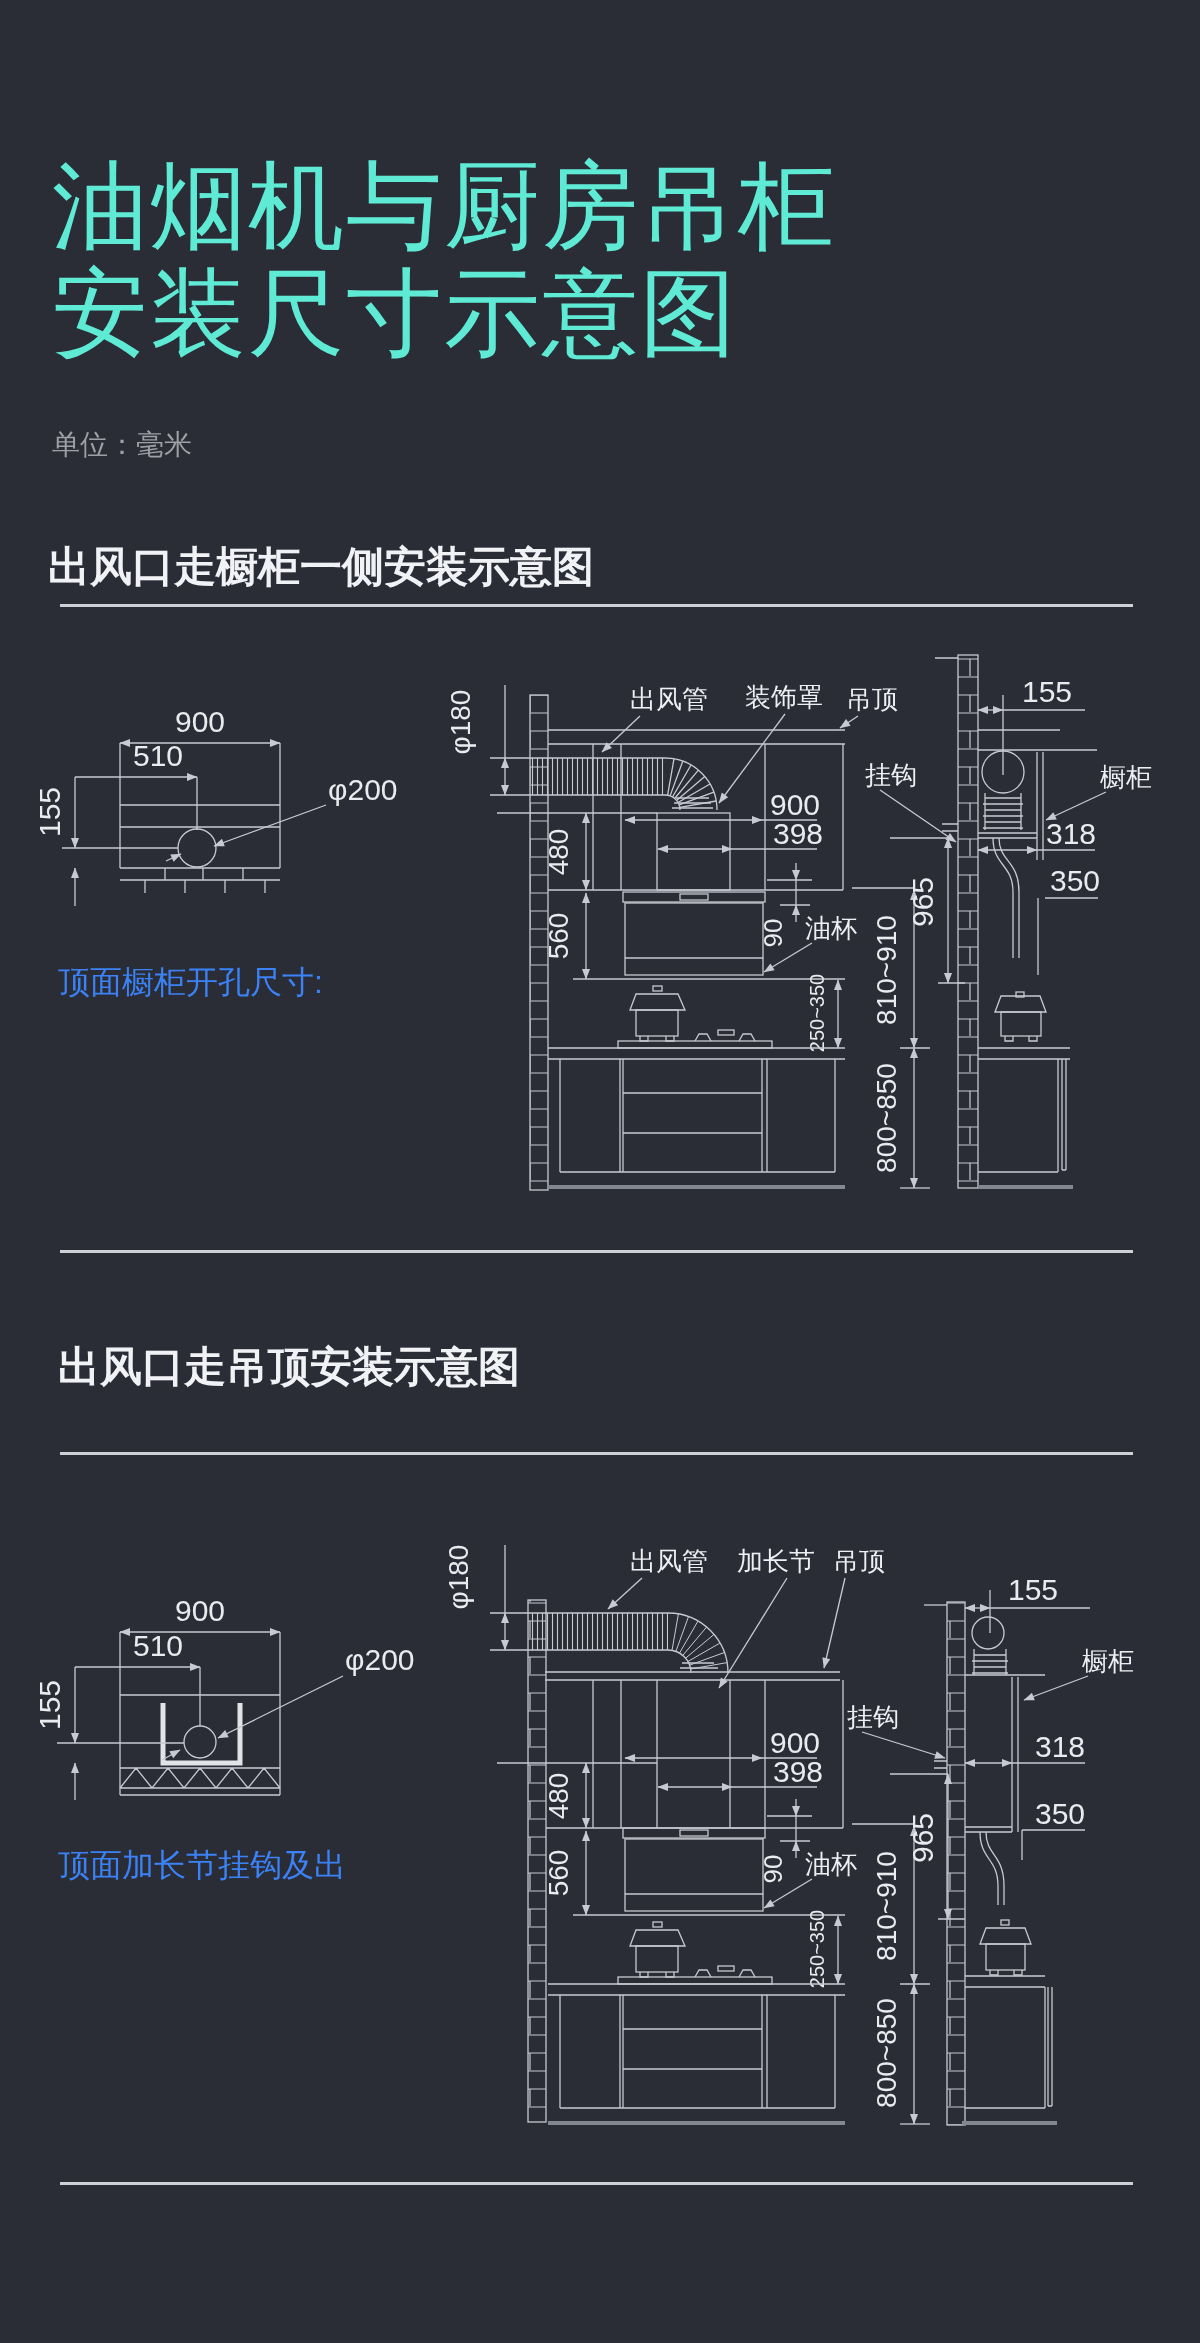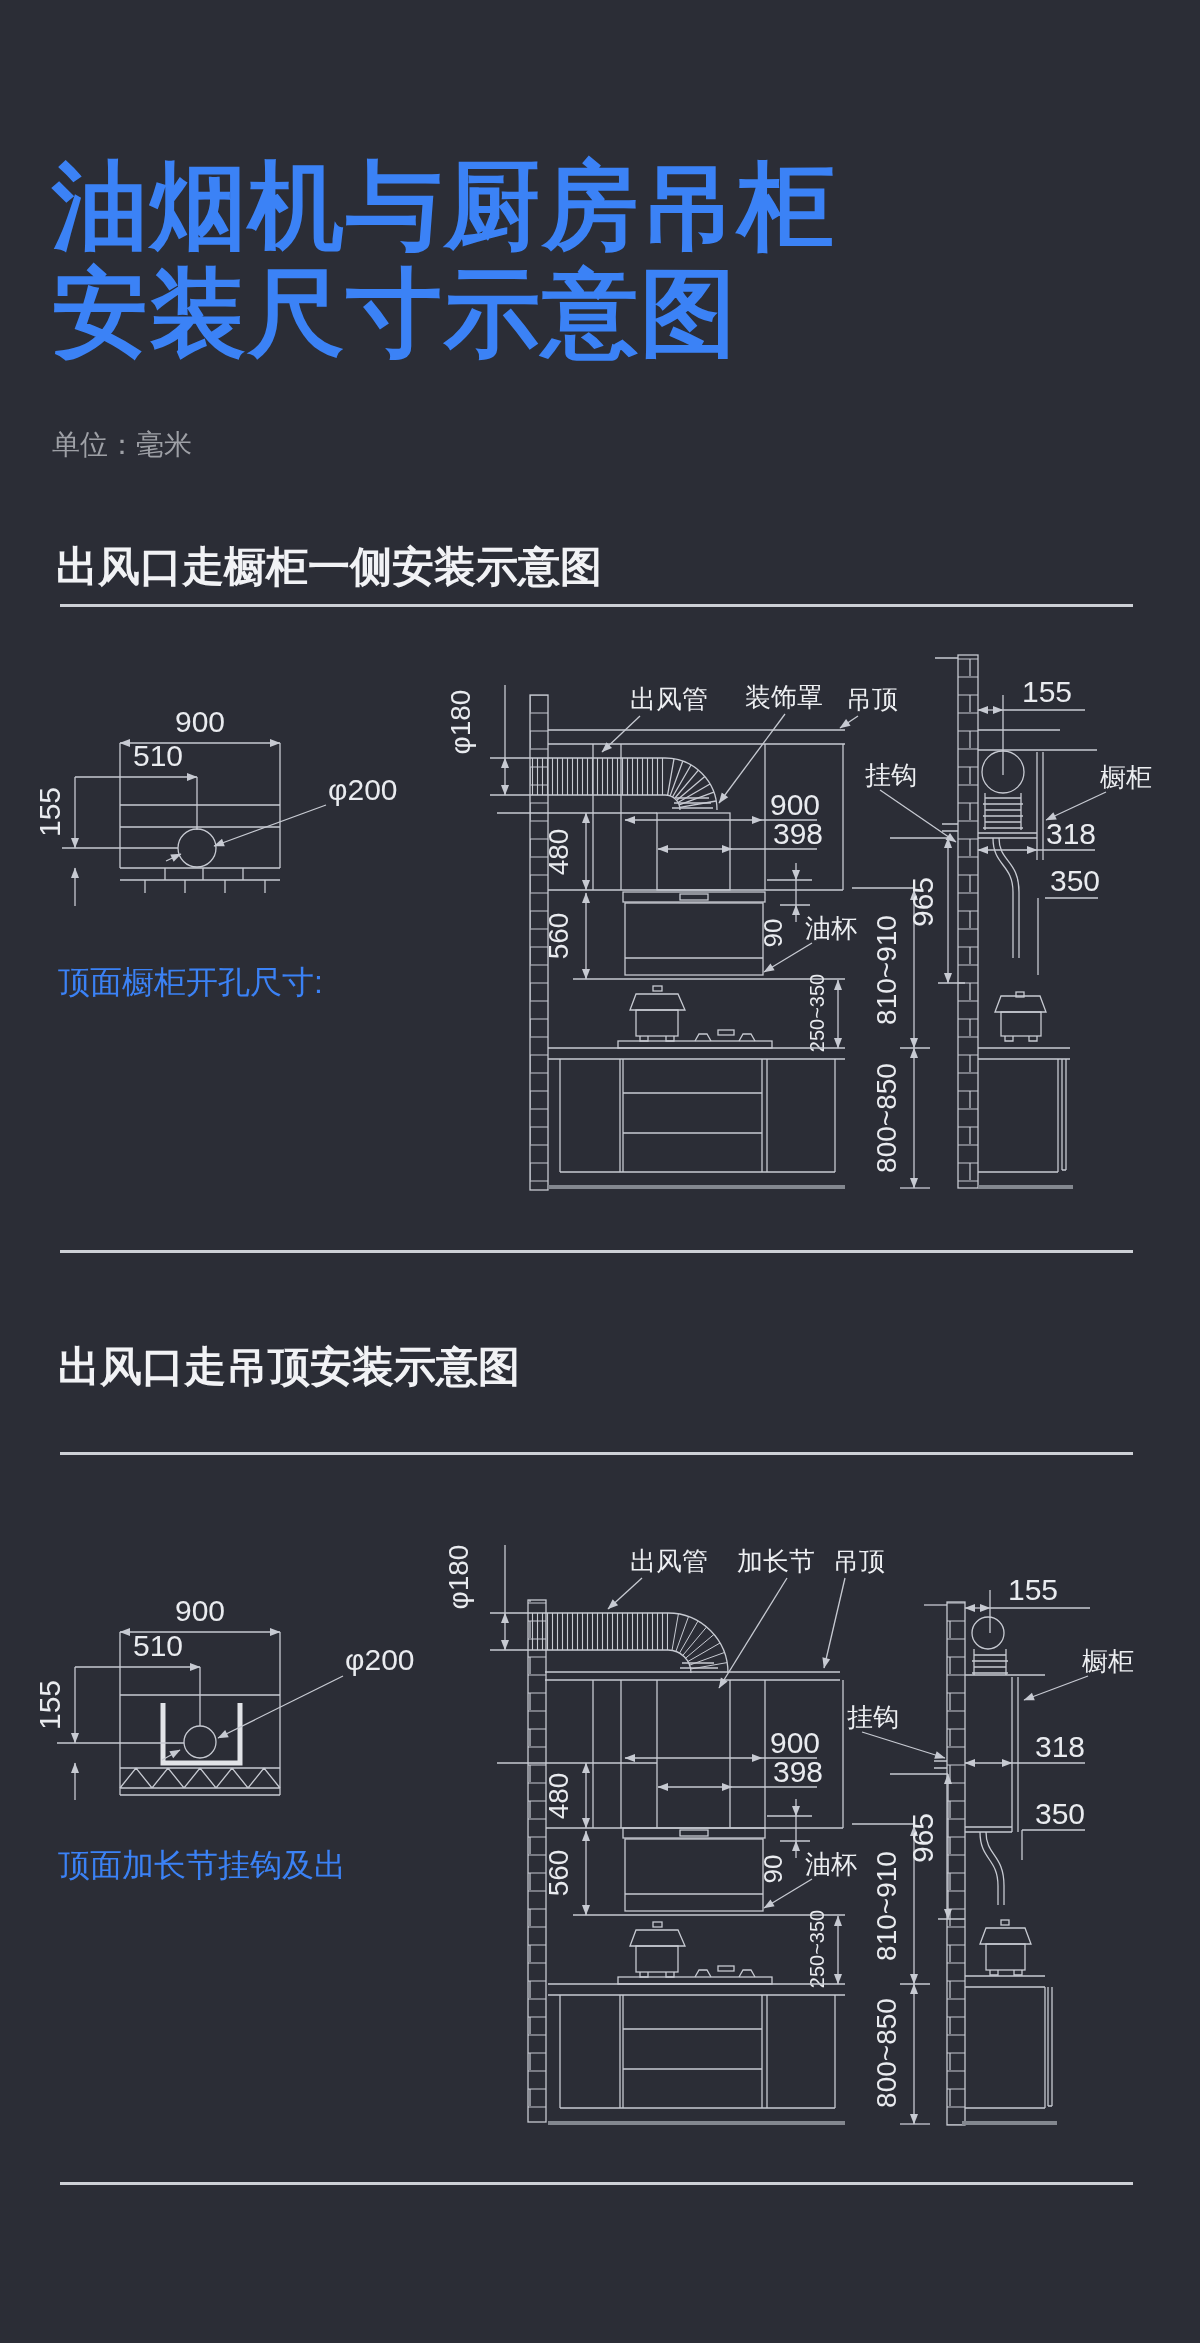--- a/index.html
+++ b/index.html
@@ -1,19 +1,19 @@
 <!DOCTYPE html>
 <html><head>
 <meta charset="utf-8">
 <style>
   html,body{margin:0;padding:0;background:#23252d;}
   .page{position:relative;width:1200px;height:2343px;background:#2B2D36;overflow:hidden;
         font-family:"Liberation Sans","DejaVu Sans",sans-serif;}
   .abs{position:absolute;}
-  .title{color:#3b82f6;font-size:96px;font-weight:700;letter-spacing:2px;line-height:1;white-space:nowrap;}
+  .title{color:#5eead4;font-size:96px;font-weight:400;letter-spacing:2px;line-height:1;white-space:nowrap;}
   .unit{color:#9EA0A6;font-size:28px;line-height:1;}
   .h2{color:#F1F2F5;font-size:42px;font-weight:700;line-height:1;white-space:nowrap;}
   .caption{color:#3b82f6;font-size:32px;line-height:1.38;white-space:nowrap;}
   .rule{position:absolute;height:3px;background:#CDD0D6;}
   svg{position:absolute;overflow:visible;}
   .ln{stroke:#C7CAD2;stroke-width:1.3;fill:none;}
   .lnw5{stroke:#E2E4E8;stroke-width:5;fill:none;}
   .thick{stroke:#83878F;stroke-width:4;fill:none;}
   .dim{fill:#E9EBEF;font-size:30px;}
   .dim28{fill:#E9EBEF;font-size:28px;}
@@ -23,21 +23,21 @@
 </style>
 </head>
 <body>
 
 <div class="page">
 
   <div class="abs title" style="left:52px;top:158px;">油烟机与厨房吊柜</div>
   <div class="abs title" style="left:52px;top:265px;">安装尺寸示意图</div>
   <div class="abs unit" style="left:52px;top:431px;">单位：毫米</div>
 
-  <div class="abs h2" style="left:56px;top:546px;">出风口走橱柜一侧安装示意图</div>
+  <div class="abs h2" style="left:48px;top:546px;">出风口走橱柜一侧安装示意图</div>
   <div class="rule" style="left:60px;top:604px;width:1073px;"></div>
 
   <svg style="left:40px;top:640px;" width="1160" height="560" viewBox="0 0 1160 560">
     <defs>
       <marker id="arr" markerWidth="12" markerHeight="9" refX="10.5" refY="4.5" orient="auto-start-reverse" markerUnits="userSpaceOnUse">
         <path d="M0.5,0.5L11,4.5L0.5,8.5Z" fill="#C7CAD2"></path>
       </marker>
       <pattern id="brick" width="20" height="36" patternUnits="userSpaceOnUse">
         <path d="M0,1H20M0,19H20M10,19V36" stroke="#C7CAD2" stroke-width="1.2" fill="none"></path>
       </pattern>

